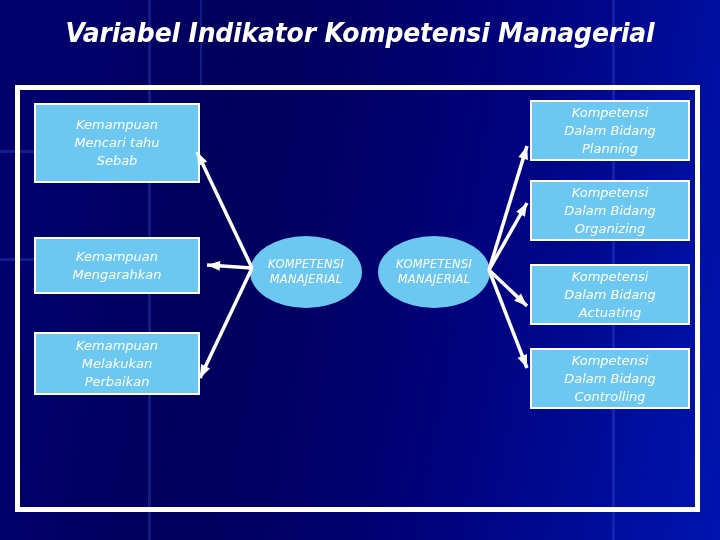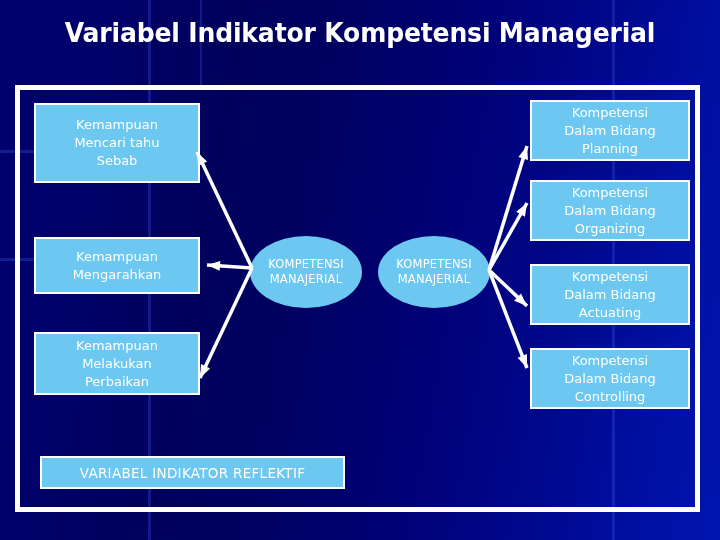--- a/index.html
+++ b/index.html
@@ -23,20 +23,21 @@
         #00006b 12%,
         #000063 20%,
         #00005c 30%,
         #000061 42%,
         #000070 55%,
         #000481 68%,
         #000a93 80%,
         #0010a3 90%,
         #0014ae 100%);
     overflow: hidden;
+    font-style: italic;
   }
 
   
   .bg-line {
     position: absolute;
     background: rgba(60, 90, 230, 0.30);
     pointer-events: none;
   }
   .bg-v1 { left: 148px; top: 0; width: 3px; height: 540px; }
   .bg-v2 { left: 200px; top: 0; width: 2px; height: 90px; }
@@ -180,21 +181,20 @@
 Actuating</div>
   <div class="node bordered" id="node-r3">Kompetensi
 Dalam Bidang
 Controlling</div>
 
   <div class="hub" id="hub-reflektif">KOMPETENSI
 MANAJERIAL</div>
   <div class="hub" id="hub-formatif">KOMPETENSI
 MANAJERIAL</div>
 
-  <div class="legend" id="legend-reflektif">VARIABEL INDIKATOR REFLEKTIF</div>
 
   <svg id="arrows" viewBox="0 0 720 540" xmlns="http://www.w3.org/2000/svg">
       <g>
         <line x1="252" y1="268" x2="197" y2="152" stroke="#ffffff" stroke-width="3.5"></line>
         <polygon points="197,152 207.08737088002422,161.60442339387635 198.0515792037091,165.88863496454303" fill="#ffffff"></polygon>
       </g>
       <g>
         <line x1="252" y1="268" x2="207" y2="265" stroke="#ffffff" stroke-width="3.5"></line>
         <polygon points="207,265 220.3038021047548,260.875821347526 219.63861199951705,270.8536729260921" fill="#ffffff"></polygon>
       </g>

